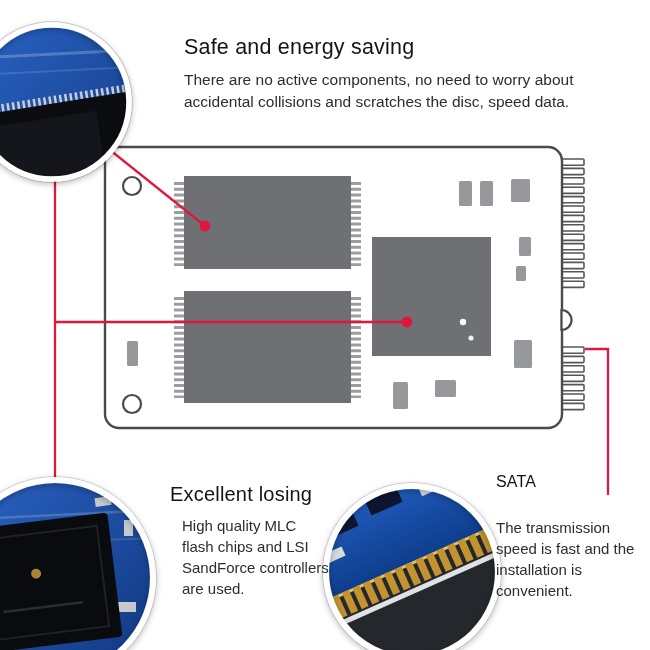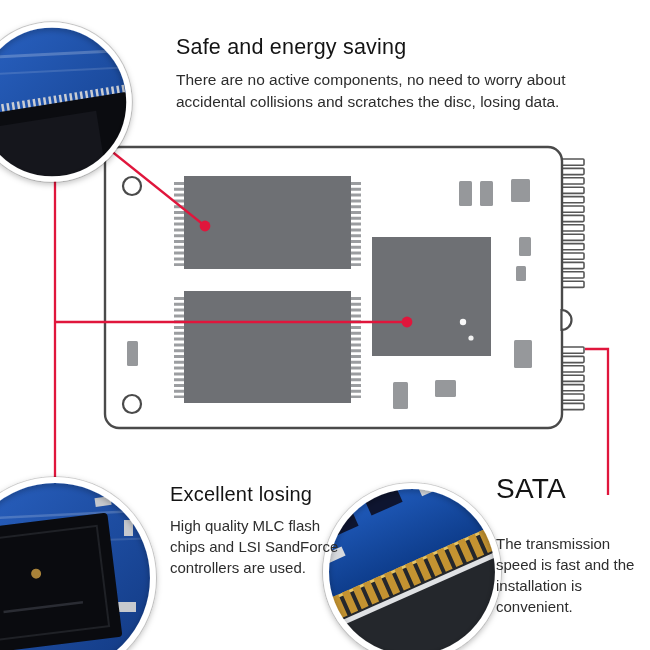--- a/index.html
+++ b/index.html
@@ -3,28 +3,28 @@
 <meta charset="utf-8">
 <title>mSATA SSD infographic</title>
 <style>
   html,body{margin:0;padding:0;background:#ffffff;}
   .stage{position:relative;width:650px;height:650px;background:#ffffff;overflow:hidden;
          font-family:"Liberation Sans","DejaVu Sans",sans-serif;}
   .stage > svg{position:absolute;left:0;top:0;z-index:1;}
   .txt{position:absolute;z-index:2;}
   .txt h2{margin:0;font-weight:500;color:#141414;letter-spacing:.2px;}
   .txt p{color:#2d2d2d;}
-  .txt-safe{left:176px;top:35px;width:450px;}
+  .txt-safe{left:184px;top:35px;width:450px;}
   .txt-safe h2{font-size:21.5px;}
   .txt-safe p{font-size:15.5px;line-height:1.42;margin:9px 0 0;}
   .txt-quality{left:170px;top:483px;width:172px;}
   .txt-quality h2{font-size:20px;}
-  .txt-quality p{font-size:15px;line-height:1.4;margin:9px 0 0;}
+  .txt-quality p{font-size:15px;line-height:1.4;margin:9px 12px 0;}
   .txt-sata{left:496px;top:471px;width:154px;}
-  .txt-sata h2{font-size:28px;line-height:1.32;}
+  .txt-sata h2{font-size:16px;line-height:1.32;}
   .txt-sata h2 span{display:block;}
   .txt-sata p{font-size:15px;line-height:1.4;margin:25px 0 0;width:144px;}
 </style>
 </head>
 <body>
 
 <div class="stage">
 
   <svg width="650" height="650" viewBox="0 0 650 650">
     <defs>
@@ -179,21 +179,21 @@
           <line x1="305" y1="590" x2="528" y2="590" stroke="#dfe1e4" stroke-width="5"></line>
         </g>
       </g>
       <circle cx="412" cy="572" r="89.2" fill="none" stroke="#000000" stroke-opacity="0.18" stroke-width="1.2"></circle>
       <circle cx="412" cy="572" r="86" fill="none" stroke="#ffffff" stroke-width="6" filter="url(#ds)"></circle>
     </g>
   </svg>
 
   <div class="txt txt-safe">
     <h2>Safe and energy saving</h2>
-    <p>There are no active components, no need to worry about accidental collisions and scratches the disc, losing data.</p>
+    <p>There are no active components, no need to worry about accidental collisions and scratches the disc, speed data.</p>
   </div>
 
   <div class="txt txt-quality">
     <h2>Excellent losing</h2>
     <p>High quality MLC flash chips and LSI SandForce controllers are used.</p>
   </div>
 
   <div class="txt txt-sata">
     <h2>
       <span>SATA</span>

